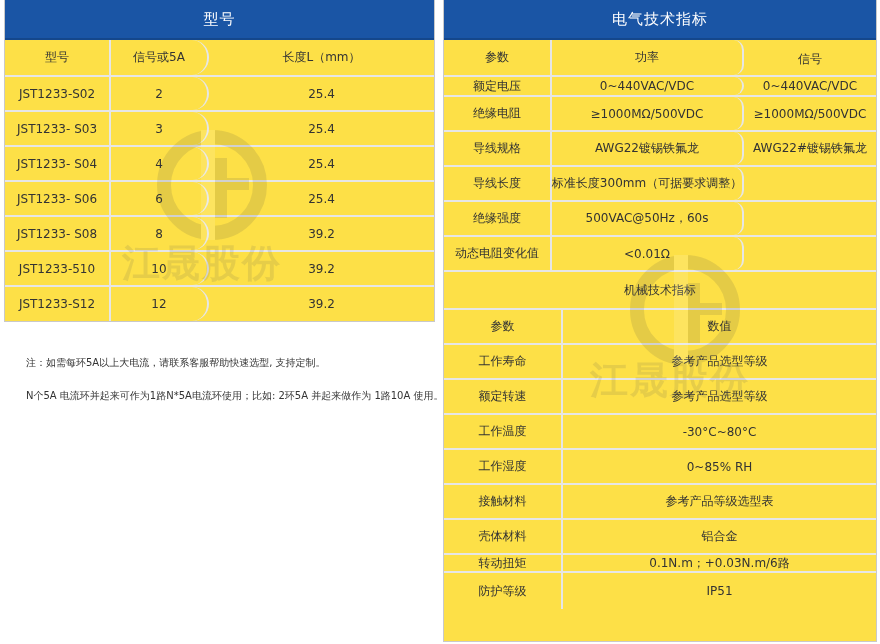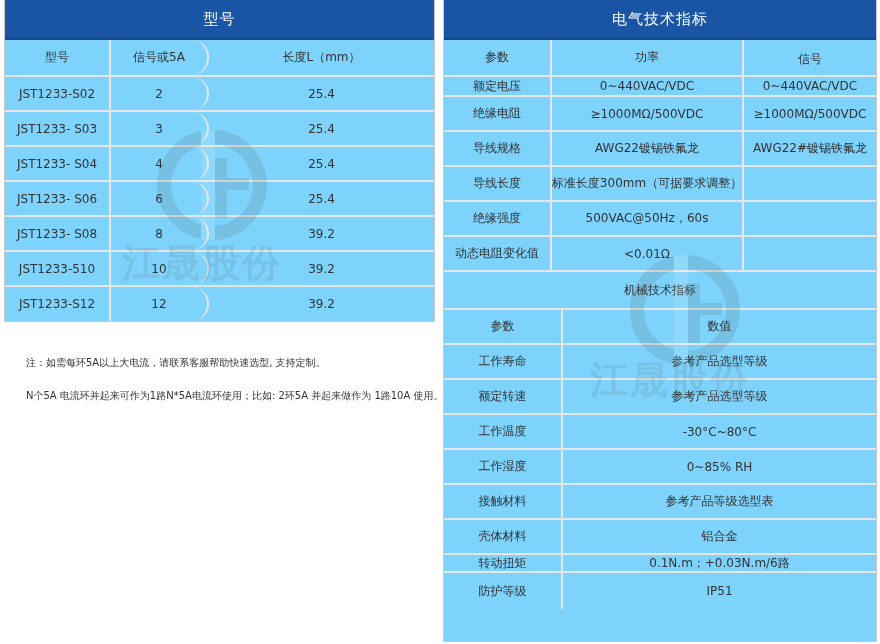--- a/index.html
+++ b/index.html
@@ -1,38 +1,38 @@
 <!DOCTYPE html>
 <html><head>
 <meta charset="utf-8">
 <style>
   * { box-sizing: border-box; margin: 0; padding: 0; }
   body {
     width: 880px; height: 644px; background: #ffffff; position: relative;
     font-family: "DejaVu Sans", "Liberation Sans", sans-serif; color: #333333;
     overflow: hidden;
   }
-  .tbl { position: absolute; border: 1px solid #c9c9c9; border-top: none; background: #7dd3fc; }
+  .tbl { position: absolute; border: 1px solid #c9c9c9; border-top: none; background: #fde047; }
   .title-bar {
     background: #1a55a5; color: #ffffff; font-size: 15px; height: 40px;
     display: flex; align-items: center; justify-content: center;
     border-bottom: 2px solid #14478c; letter-spacing: 1px;
   }
   .row { display: flex; border-bottom: 2px solid #e6e6e6; }
   .row:last-child { border-bottom: none; }
   .cell {
     display: flex; align-items: center; justify-content: center;
     font-size: 12px; color: #333; border-right: 2px solid #e6e6e6; text-align: center;
     white-space: nowrap;
   }
   .cell:last-child { border-right: none; }
   #left { left: 4px; top: 0; width: 431px; }
   #right { left: 443px; top: 0; width: 434px; height: 642px; }
   .l-c1 { width: 106px; } .l-c2 { width: 98px; border-radius: 17px; } .l-c3 { flex: 1; }
-  .r-c1 { width: 108px; } .r-c2 { width: 192px; } .r-c3 { flex: 1; }
+  .r-c1 { width: 108px; } .r-c2 { width: 192px; border-radius: 10px; } .r-c3 { flex: 1; }
   .m-c1 { width: 119px; } .m-c2 { flex: 1; }
   .notes { position: absolute; left: 26px; top: 356px; font-size: 10px; color: #333; }
   .notes p { margin-bottom: 19px; white-space: nowrap; }
   .watermark { position: absolute; pointer-events: none; opacity: 0.13; }
   .wm-text { font-size: 38px; font-weight: bold; color: #555; letter-spacing: 2px; font-family: "DejaVu Sans", sans-serif; }
   .full { flex: 1; font-family: Liberation Serif, serif; }
 </style>
 </head>
 <body>
 

